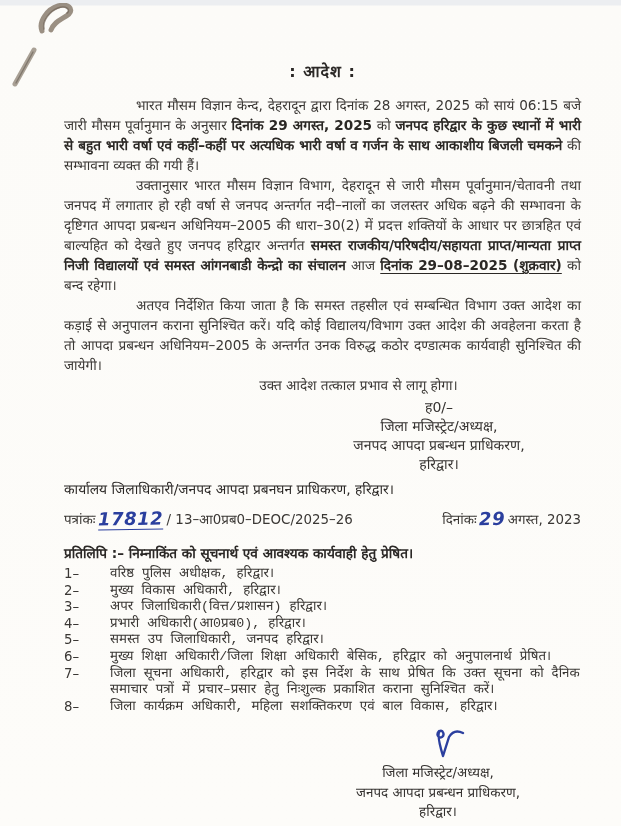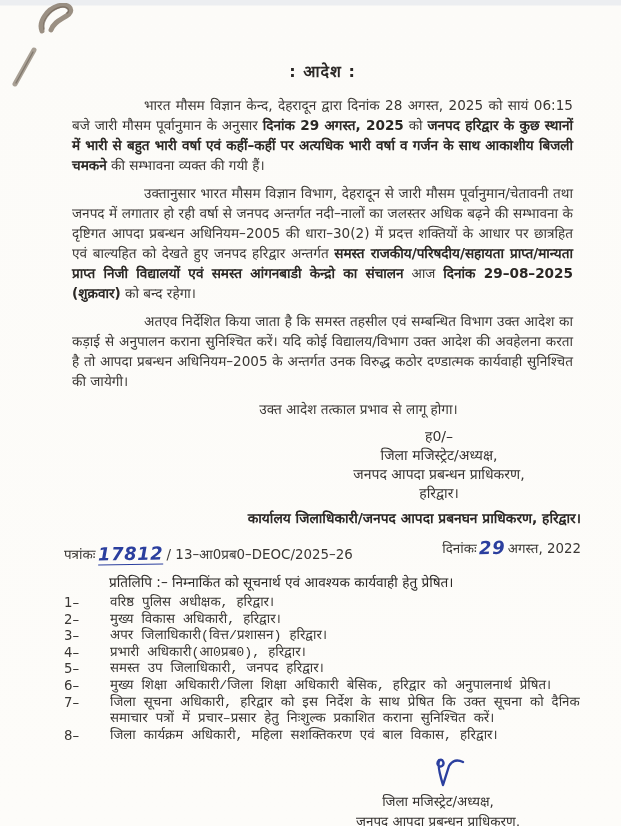--- a/index.html
+++ b/index.html
@@ -18,43 +18,43 @@
   .staple{position:absolute;left:36px;top:3px;}
   .pin{position:absolute;left:10px;top:46px;}
   .content{
     position:absolute;left:64px;right:40px;top:0;z-index:2;
   }
   .title{
     margin-top:60px;text-align:center;
     font-weight:bold;font-size:16px;color:#2b2826;letter-spacing:1px;
   }
   .paras{margin-top:13px;font-size:13.6px;line-height:20px;text-align:justify;color:#3a3734;}
-  .paras p{margin:8px;text-indent:72px;}
+  .paras p{margin:0;text-indent:72px;}
   .bold{font-weight:bold;color:#2b2825;}
-  .bold-ul{font-weight:bold;color:#2b2825;text-decoration-thickness:1.3px;text-underline-offset:3px;}
+  .bold-ul{font-weight:bold;color:#2b2825;text-decoration:underline;text-decoration-thickness:1.3px;text-underline-offset:3px;}
   .para-plain{text-align:center;}
   .sig-block{
     width:240px;margin:3px 22px 0 auto;text-align:center;
     font-size:14px;line-height:19px;color:#353230;
   }
   .office-heading{
-    margin-top:5px;text-align:right;font-weight:bold;font-size:13.8px;color:#2b2826;
+    margin-top:5px;text-align:left;font-weight:normal;font-size:13.8px;color:#2b2826;
   }
   .ref-row{
-    display:flex;justify-content:space-between;align-items:center;
+    display:flex;justify-content:space-between;align-items:flex-start;
     margin-top:9px;font-size:13.4px;color:#3a3734;
   }
   .handwriting{
     color:#2b3f9e;font-weight:bold;font-style:italic;
     font-size:18px;letter-spacing:0.5px;position:relative;top:1px;
     display:inline-block;transform:rotate(-1deg);
   }
   .hw-num{margin:0 3px;border-bottom:1.5px solid #2b3f9e;}
   .hw-date{margin:0 3px 12px 2px;}
-  .copy-note{margin-top:3px;font-weight:normal;font-size:13.6px;color:#2b2826;margin-left:45px;}
+  .copy-note{margin-top:3px;font-weight:bold;font-size:13.6px;color:#2b2826;}
   .recipients{margin-top:4px;font-size:13.3px;line-height:16.6px;color:#3a3734;}
   .recipient{display:flex;}
   .recipient .num{width:46px;flex:0 0 46px;}
   .recipient .txt{flex:1;font-family:Liberation Mono, monospace;}
   .bottom-sig{
     width:250px;margin:12px 18px 0 auto;text-align:center;
     font-size:13.4px;line-height:19.5px;color:#353230;position:relative;
   }
   .sig-mark{display:block;margin:0 auto 2px auto;position:relative;left:14px;}
 </style>
@@ -91,21 +91,21 @@
       <div>हरिद्वार।</div>
     </div>
 
     <div class="office-heading">कार्यालय जिलाधिकारी/जनपद आपदा प्रबनघन प्राधिकरण, हरिद्वार।</div>
 
     <div class="ref-row">
       <div>
         <span>पत्रांकः</span><span class="handwriting hw-num">17812</span><span>/ 13–आ0प्रब0–DEOC/2025–26</span>
       </div>
       <div>
-        <span>दिनांकः</span><span class="handwriting hw-date">29</span><span>अगस्त, 2022</span>
+        <span>दिनांकः</span><span class="handwriting hw-date">29</span><span>अगस्त, 2023</span>
       </div>
     </div>
 
     <div class="copy-note">प्रतिलिपि :– निम्नाकिंत को सूचनार्थ एवं आवश्यक कार्यवाही हेतु प्रेषित।</div>
 
     <div class="recipients">
       <div class="recipient">
           <span class="num">1–</span>
           <span class="txt">वरिष्ठ पुलिस अधीक्षक, हरिद्वार।</span>
         </div>

